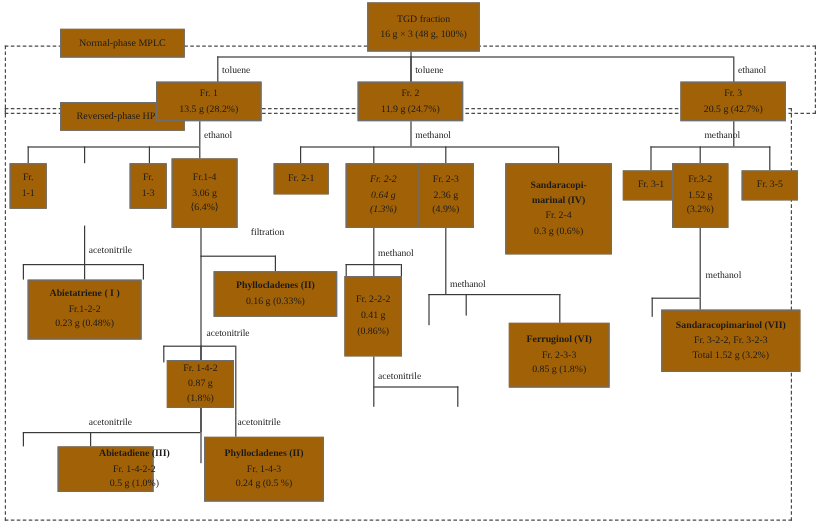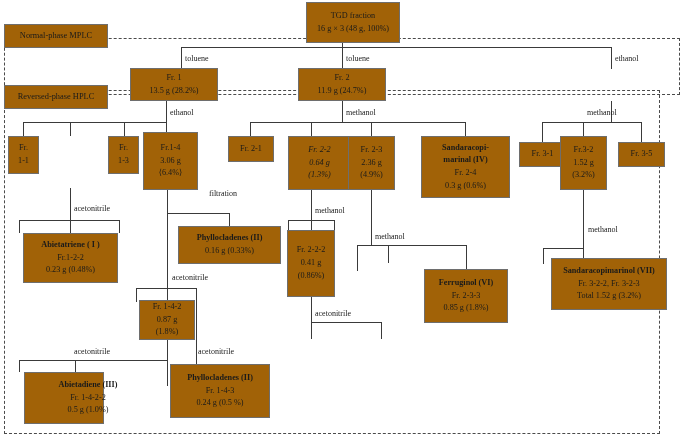--- a/index.html
+++ b/index.html
@@ -26,20 +26,21 @@
     font-size:8.2px;
     line-height:1.55;
     z-index:5;
   }
   .box .ln{display:block;white-space:nowrap;}
   .box.bold .ln.b{font-weight:bold;}
   .box.labelbox{
     font-size:8.4px;
     justify-content:center;
     align-items:center;
+    margin-left:46px;
   }
   
   .ln-h,.ln-v{position:absolute;background:#3a3a3a;z-index:2;}
   .ln-h{height:1px;}
   .ln-v{width:1px;}
   
   .solv{
     position:absolute;
     font-size:8px;
     line-height:1;
@@ -167,20 +168,24 @@
   </div>
 
   <div class="box" style="left:130px;top:68px;width:88px;height:33px;">
     <span class="ln">Fr. 1</span>
     <span class="ln">13.5 g (28.2%)</span>
   </div>
   <div class="box" style="left:298px;top:68px;width:88px;height:33px;">
     <span class="ln">Fr. 2</span>
     <span class="ln">11.9 g (24.7%)</span>
   </div>
+  <div class="box" style="left:567px;top:68px;width:88px;height:33px;">
+    <span class="ln">Fr. 3</span>
+    <span class="ln">20.5 g (42.7%)</span>
+  </div>
 
   <div class="box" style="left:8px;top:136px;width:31px;height:38px;">
     <span class="ln">Fr.</span>
     <span class="ln">1-1</span>
   </div>
   <div class="box" style="left:108px;top:136px;width:31px;height:38px;">
     <span class="ln">Fr.</span>
     <span class="ln">1-3</span>
   </div>
   <div class="box" style="left:143px;top:132px;width:55px;height:58px;">
@@ -199,21 +204,21 @@
     <span class="ln b">Phyllocladenes (II)</span>
     <span class="ln">0.16 g (0.33%)</span>
   </div>
 
   <div class="box" style="left:139px;top:300px;width:56px;height:40px;">
     <span class="ln">Fr. 1-4-2</span>
     <span class="ln">0.87 g</span>
     <span class="ln">(1.8%)</span>
   </div>
 
-  <div class="box bold" style="left:24px;top:372px;width:80px;height:52px;padding-left:48px;">
+  <div class="box bold" style="left:48px;top:372px;width:80px;height:38px;padding-left:48px;">
     <span class="ln b">Abietadiene (III)</span>
     <span class="ln">Fr. 1-4-2-2</span>
     <span class="ln">0.5 g (1.0%)</span>
   </div>
 
   <div class="box bold" style="left:170px;top:364px;width:100px;height:54px;">
     <span class="ln b">Phyllocladenes (II)</span>
     <span class="ln">Fr. 1-4-3</span>
     <span class="ln">0.24 g (0.5 %)</span>
   </div>
@@ -224,21 +229,21 @@
   <div class="box" style="left:288px;top:136px;width:63px;height:54px;font-style:italic;">
     <span class="ln">Fr. 2-2</span>
     <span class="ln">0.64 g</span>
     <span class="ln">(1.3%)</span>
   </div>
   <div class="box" style="left:348px;top:136px;width:47px;height:54px;">
     <span class="ln">Fr. 2-3</span>
     <span class="ln">2.36 g</span>
     <span class="ln">(4.9%)</span>
   </div>
-  <div class="box bold" style="left:421px;top:136px;width:89px;height:62px;">
+  <div class="box bold" style="left:421px;top:136px;width:89px;height:76px;">
     <span class="ln b">Sandaracopi-</span>
     <span class="ln b">marinal (IV)</span>
     <span class="ln">Fr. 2-4</span>
     <span class="ln">0.3 g (0.6%)</span>
   </div>
 
   <div class="box" style="left:287px;top:230px;width:48px;height:67px;">
     <span class="ln">Fr. 2-2-2</span>
     <span class="ln">0.41 g</span>
     <span class="ln">(0.86%)</span>

